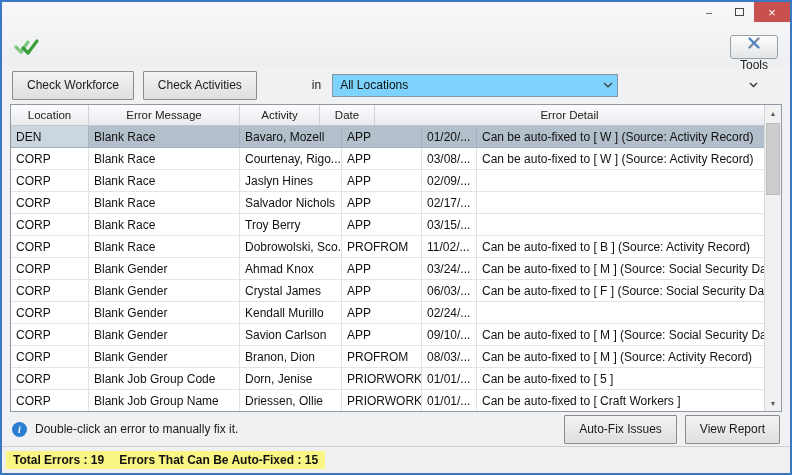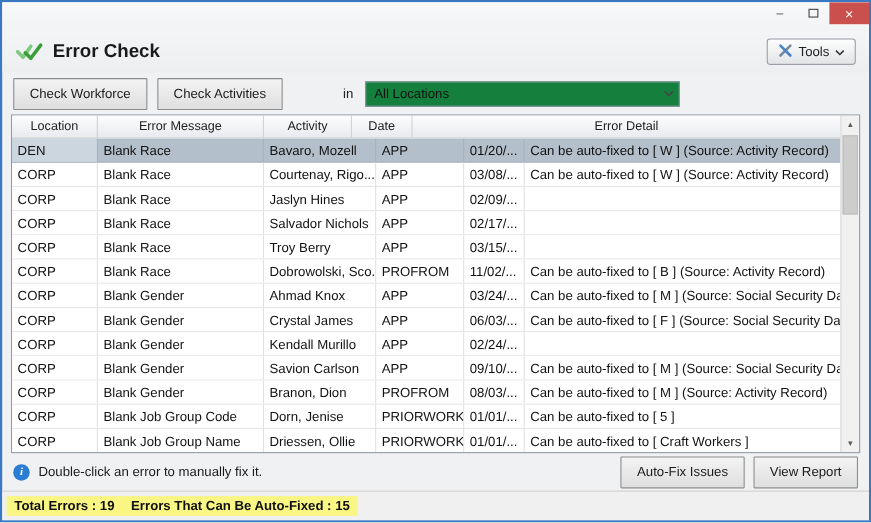--- a/index.html
+++ b/index.html
@@ -21,29 +21,29 @@
   .win-btn.close { width:36px; background:var(--close-button,#c9504c); color:#fff; font-size:13px; }
   .max-glyph { width:9px; height:8px; border:1px solid #444; display:inline-block; }
 
   
   .header { height:38px; flex:none; display:flex; align-items:center; padding:0 12px;
             background:linear-gradient(#f4f5f6,#eceef0); }
   .check-icon { width:26px; height:22px; flex:none; }
   .page-title { font-size:17px; font-weight:bold; color:#1a1a1a; margin-left:8px; }
   .tools-btn { margin-left:auto; height:24px; display:flex; align-items:center; gap:5px;
                padding:0 9px; font-size:12px; color:#222;
-               background:linear-gradient(#fdfdfd,#e2e4e6); border:1px solid #9aa0a6; border-radius:3px; }
+               background:linear-gradient(#fdfdfd,#e2e4e6); border:1px solid #9aa0a6; border-radius:3px;flex-direction:column; }
 
   
   .toolbar { height:38px; flex:none; display:flex; align-items:center; gap:9px; padding:0 10px; }
   .btn { height:29px; padding:0 14px; font-size:12px; color:#1a1a1a;
          background:linear-gradient(#f3f3f3,#dfdfdf); border:1px solid #8c8c8c; border-radius:1px;
          font-family:"Liberation Sans",sans-serif; }
   .in-label { font-size:12px; color:#222; margin:0 2px;padding-left:44px; }
-  .combobox { width:286px; height:23px; background:#15803d; border:1px solid #8795a3;
+  .combobox { width:286px; height:23px; background:#7dd3fc; border:1px solid #8795a3;
               display:flex; align-items:center; padding-left:7px; font-size:12px; color:#111; }
   .combo-arrow { margin-left:auto; width:19px; display:flex; align-items:center; justify-content:center; }
 
   
   .table-wrap { flex:1; margin:0 8px; border:1px solid #9099a3; background:#fff; display:flex; overflow:hidden; }
   .grid { flex:1; display:flex; flex-direction:column; overflow:hidden; }
   .thead { flex:none; display:flex; height:21px; background:linear-gradient(#fdfdfe,#e8eaed);
            border-bottom:1px solid #c3c6cb; }
   .th { font-size:11.5px; color:#222; display:flex; align-items:center; justify-content:center;
         border-right:1px solid #cfd2d6; overflow:hidden; white-space:nowrap; }
@@ -100,21 +100,20 @@
     </div>
   </div>
 
   <div class="header">
     <span class="check-icon">
       <svg width="26" height="22" viewBox="0 0 26 22">
         <path d="M2 11 l5 5 l7 -10" stroke="#7fc87f" stroke-width="3.2" fill="none" stroke-linecap="round" stroke-linejoin="round"></path>
         <path d="M9 12 l5 5 l9 -12" stroke="#3a9e3a" stroke-width="3.2" fill="none" stroke-linecap="round" stroke-linejoin="round"></path>
       </svg>
     </span>
-    <span class="page-title">Error Check</span>
     <button class="tools-btn">
       <span>
         <svg width="14" height="14" viewBox="0 0 14 14">
           <path d="M2.5 11.5 L11.5 2.5" stroke="#7a8aa0" stroke-width="2.4" stroke-linecap="round"></path>
           <path d="M2.5 2.5 L11.5 11.5" stroke="#4a84c4" stroke-width="2.4" stroke-linecap="round"></path>
         </svg>
       </span>
       <span>Tools</span>
       <span>
         <svg width="9" height="6" viewBox="0 0 9 6">

